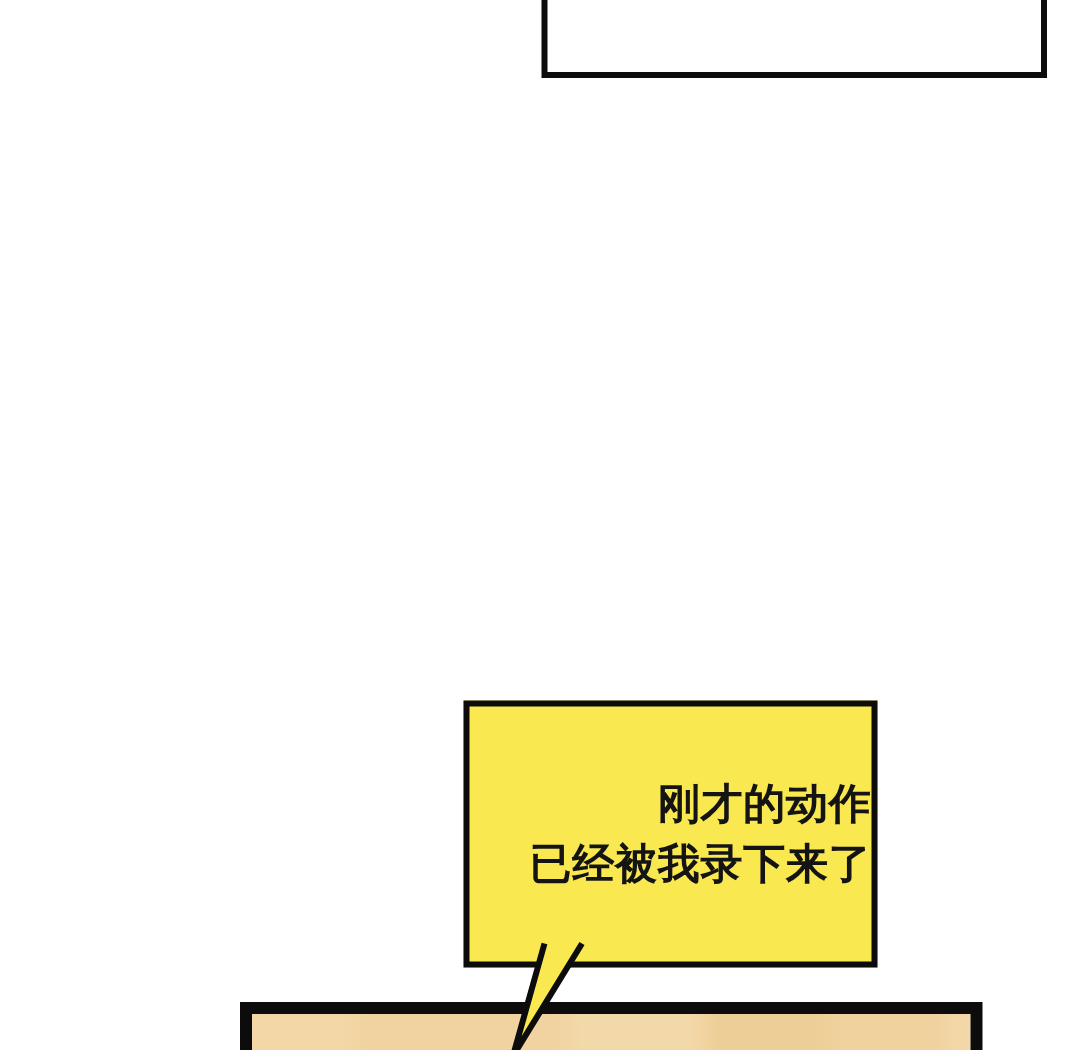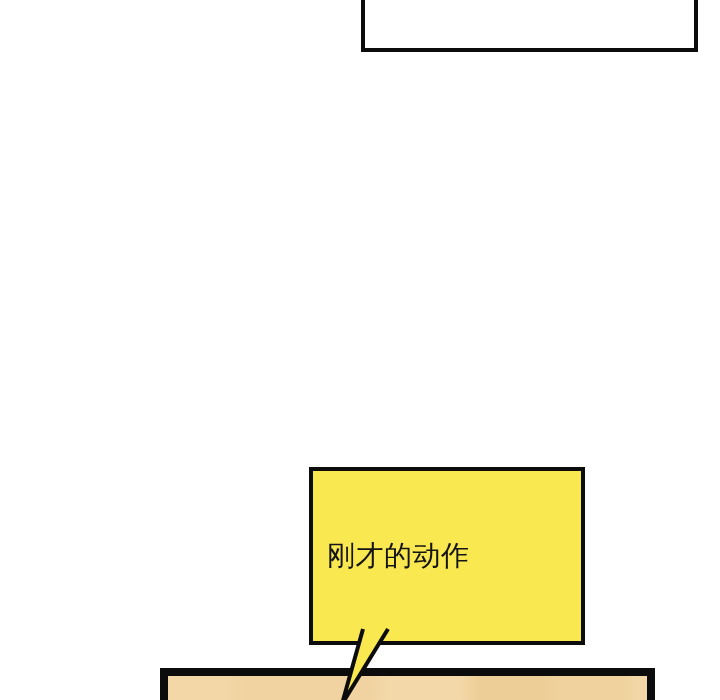--- a/index.html
+++ b/index.html
@@ -58,22 +58,23 @@
     flex-direction: column;
     justify-content: center;
     padding-left: 14px;
     z-index: 2;
   }
   .speech-line {
     font-size: 28px;
     line-height: 40px;
     letter-spacing: 0.5px;
     color: var(--text, #141414);
-    font-weight: 400;
+    font-weight: 700;
     white-space: nowrap;
+    text-align: right;
   }
   
   .bubble-tail {
     position: absolute;
     left: 320px;
     top: 600px;
     width: 90px;
     height: 110px;
     z-index: 3;
     overflow: visible;
@@ -87,15 +88,16 @@
   <div class="panel-top"></div>
 
   <div class="panel-bottom"></div>
 
   <svg class="bubble-tail" viewBox="320 600 90 110" width="90" height="110" xmlns="http://www.w3.org/2000/svg">
     <path d="M 363 629 L 342 704 L 388 629" style="fill: var(--bubble-fill, #fae851); stroke: var(--ink, #0c0c0c); stroke-width: 4; stroke-linejoin: miter; stroke-linecap: butt;"></path>
   </svg>
 
   <div class="speech-bubble">
     <div class="speech-line">刚才的动作</div>
+    <div class="speech-line">已经被我录下来了</div>
   </div>
 
 </div>
 
 </body></html>

